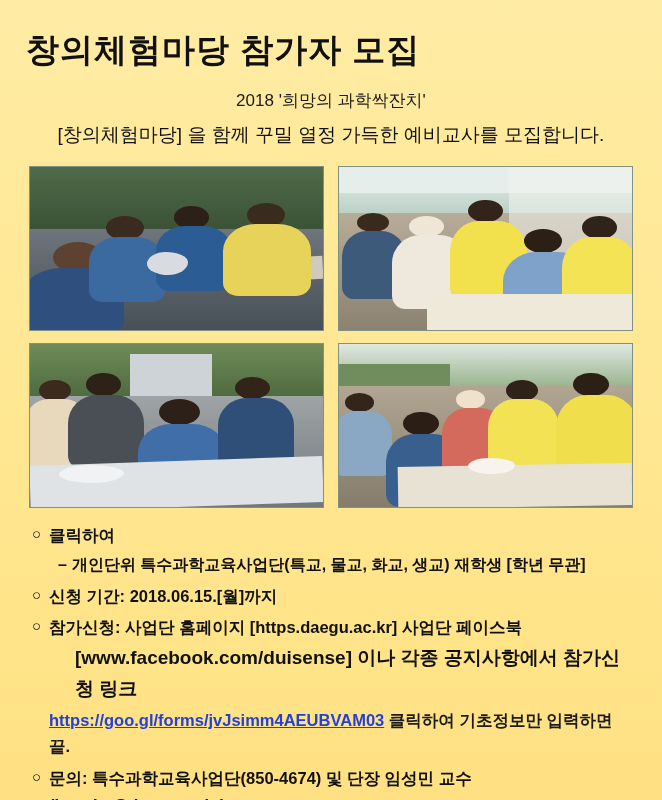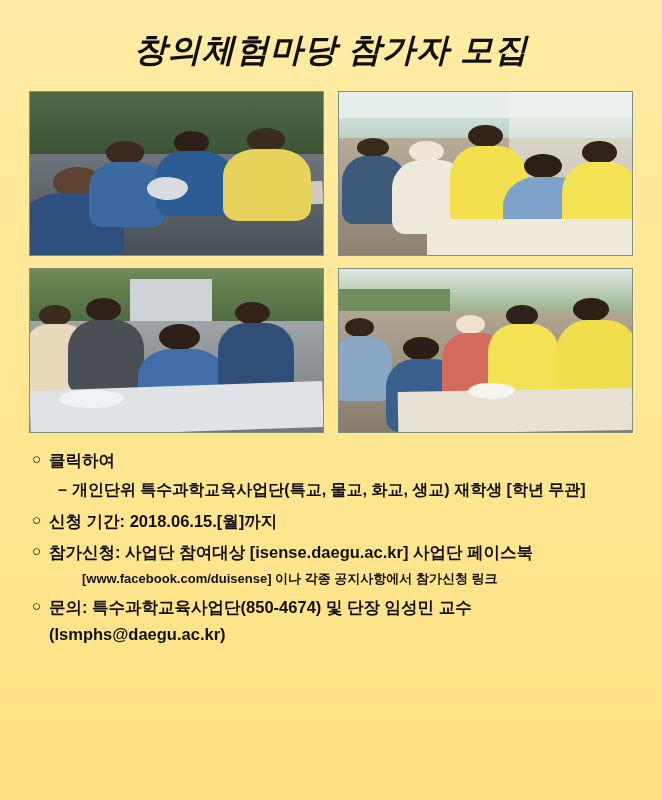--- a/index.html
+++ b/index.html
@@ -17,27 +17,26 @@
   }
   .poster {
     width: 662px;
     height: 800px;
     background: linear-gradient(180deg, #ffeca4 0%, #ffe894 45%, #ffe183 100%);
     box-sizing: border-box;
     padding: 22px 26px 10px 26px;
     position: relative;
   }
   .title {
-    text-align: center;
+    text-align: left;
     font-size: 33px;
     font-weight: bold;
     letter-spacing: 1px;
     margin: 6px 0 4px 0;
     color: #111;
-    font-style: italic;
   }
   .subtitle {
     text-align: center;
     font-size: 17px;
     margin: 16px 0 0 0;
     color: #1a1a1a;
   }
   .lead {
     text-align: center;
     font-size: 19px;
@@ -107,43 +106,45 @@
     color: #111;
   }
   .sub {
     margin: 3px 0 0 26px;
     font-weight: bold;
     font-size: 16px;
     color: #111;
   }
   .dash { margin-right: 5px; }
   .cont {
-    margin: 2px 0 0 13px;
-    font-weight: bold;
-    font-size: 13px;
+    margin: 2px 0 0 6px;
+    font-weight: bold;
+    font-size: 19px;
     color: #111;
     padding-left: 37px;
   }
   .link {
     color: #2340d8;
     text-decoration: underline;
     font-weight: bold;
   }
   .linkline {
     margin: 2px 0 0 17px;
     font-size: 16.5px;
     font-weight: bold;
   }
 </style>
 </head>
 <body>
 
 <div class="poster">
 
   <div class="title">창의체험마당  참가자  모집</div>
+  <div class="subtitle">2018 '희망의 과학싹잔치'</div>
+  <div class="lead">[창의체험마당] 을 함께 꾸밀 열정 가득한 예비교사를 모집합니다.</div>
 
   <div class="photos">
 
     <div class="photo p1">
       <div class="sky" style="background:linear-gradient(180deg,#4f6b48 0%,#3b5135 100%);height:40%"></div>
       <div class="ground" style="background:linear-gradient(180deg,#6e757c 0%,#474f57 100%);height:62%"></div>
       <div class="tbl" style="left:18%;top:58%;width:82%;height:14%;background:#cfcabb;transform:rotate(-3deg)"></div>
       <div class="head" style="left:8%;top:46%;width:17%;height:19%;background:#5d4232"></div>
       <div class="body" style="left:-2%;top:62%;width:34%;height:40%;background:#2f4f7f"></div>
       <div class="head" style="left:26%;top:30%;width:13%;height:15%;background:#3a2a20"></div>
@@ -218,22 +219,25 @@
       <span class="dash">–</span><span>개인단위 특수과학교육사업단(특교, 물교, 화교, 생교) 재학생 [학년 무관]</span>
     </div>
 
     <div class="row">
       <span class="bullet">○</span>
       <span class="rowtext">신청 기간: 2018.06.15.[월]까지</span>
     </div>
 
     <div class="row">
       <span class="bullet">○</span>
-      <span class="rowtext">참가신청: 사업단 참여대상 [isense.daegu.ac.kr] 사업단 페이스북</span>
+      <span class="rowtext">참가신청: 사업단 홈페이지 [https.daegu.ac.kr] 사업단 페이스북</span>
     </div>
     <div class="cont">[www.facebook.com/duisense] 이나 각종 공지사항에서 참가신청 링크</div>
+    <div class="linkline">
+      <a class="link" href="#">https://goo.gl/forms/jvJsimm4AEUBVAM03</a><span> 클릭하여 기초정보만 입력하면 끝.</span>
+    </div>
 
     <div class="row">
       <span class="bullet">○</span>
       <span class="rowtext">문의: 특수과학교육사업단(850-4674) 및 단장 임성민 교수(lsmphs@daegu.ac.kr)</span>
     </div>
   </div>
 </div>
 
 </body></html>

